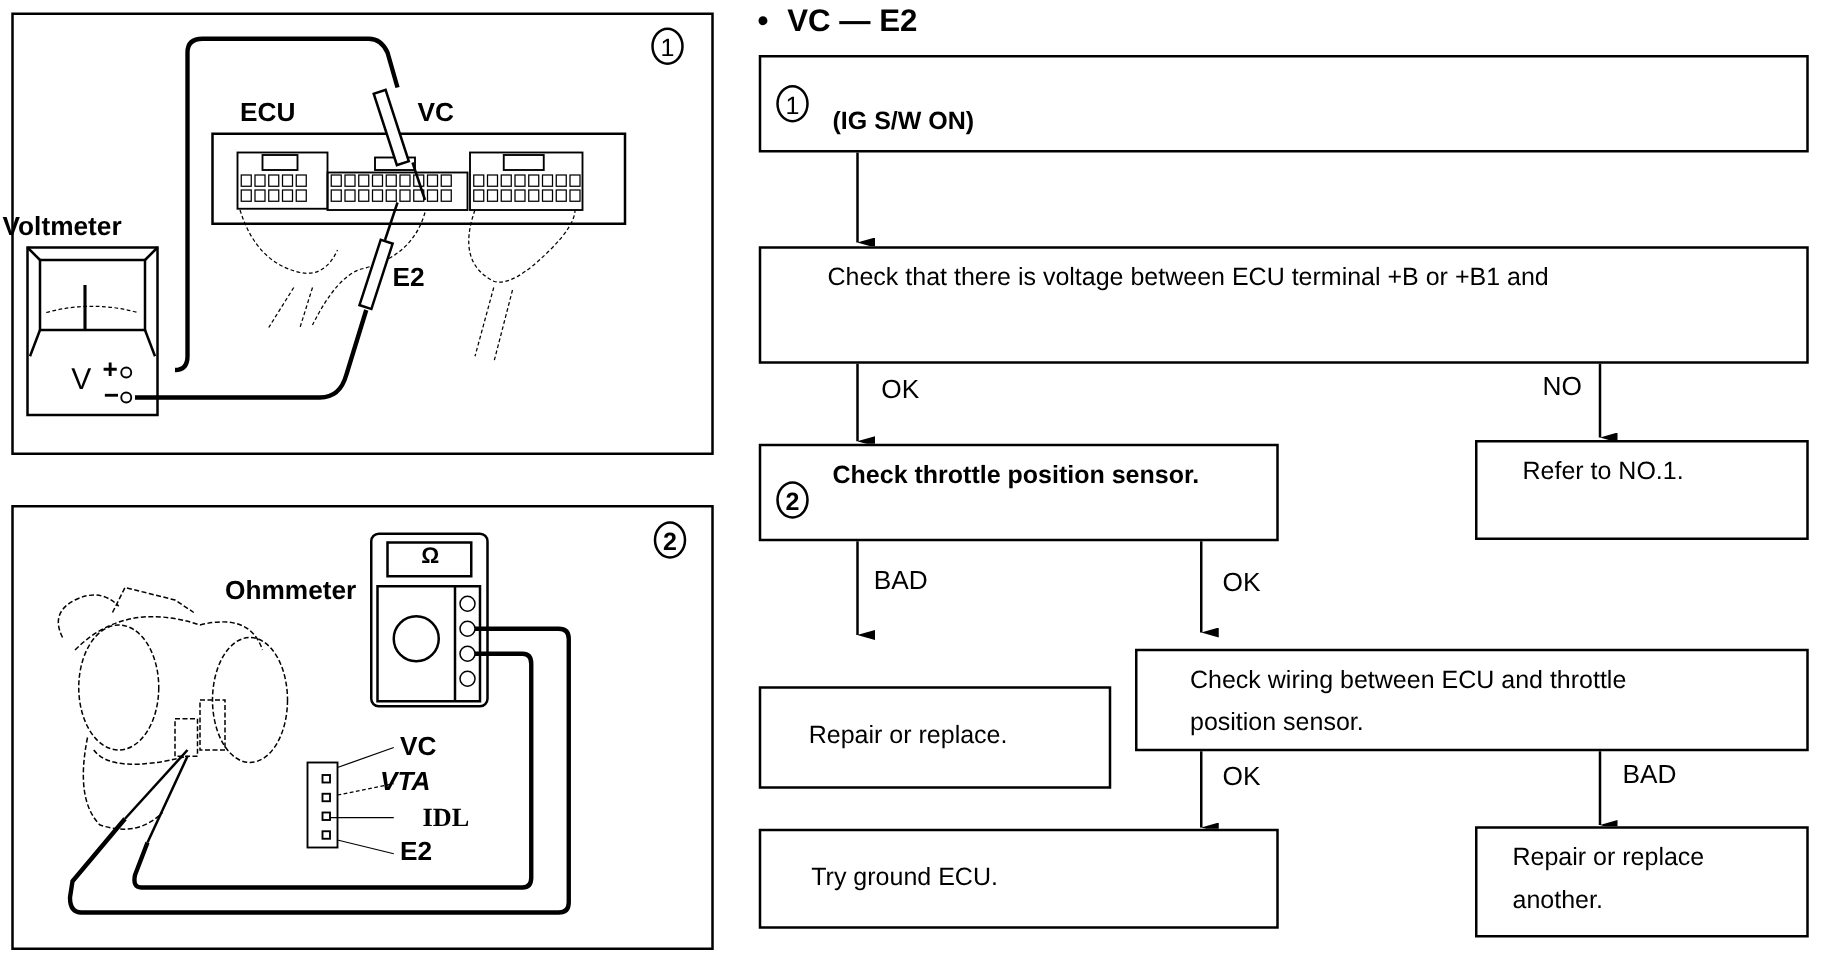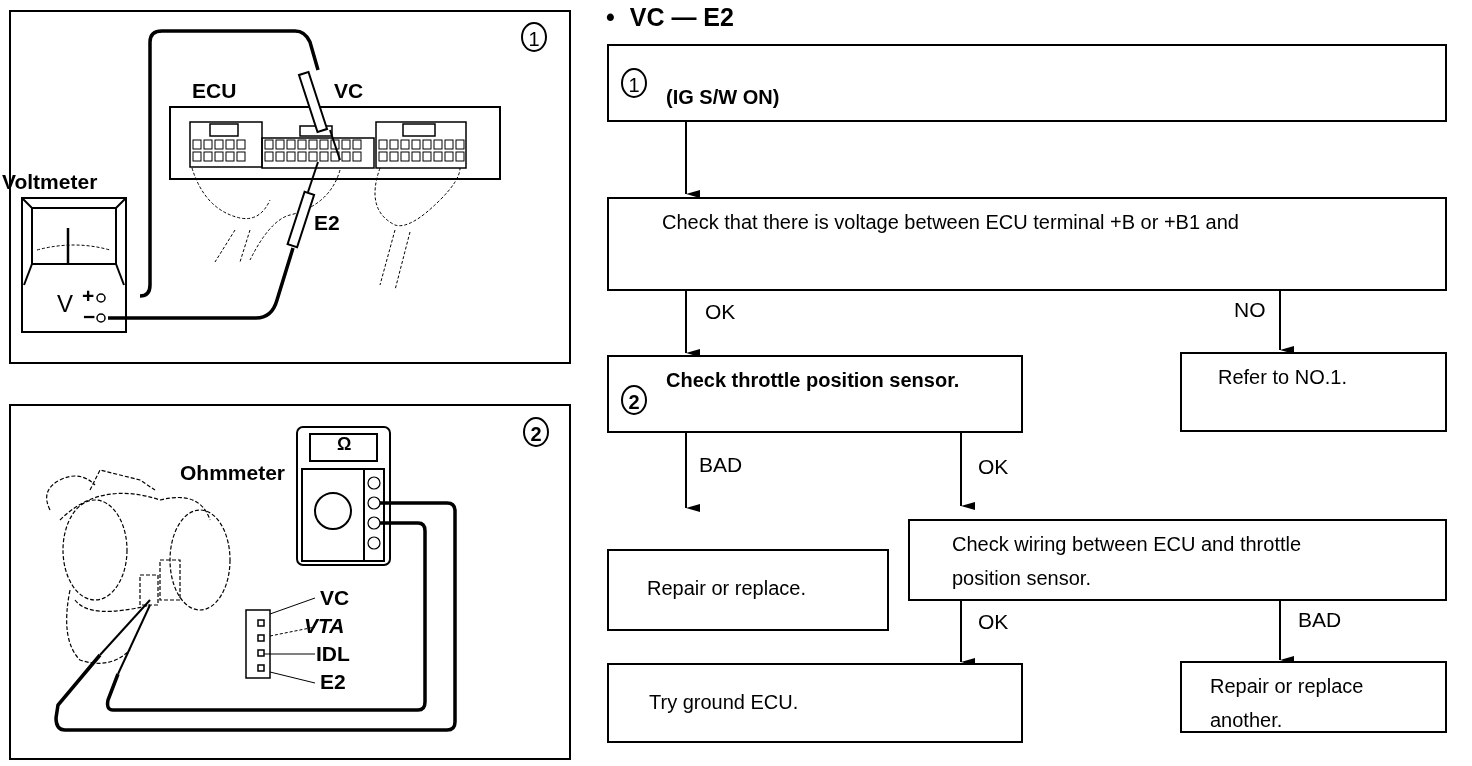--- a/index.html
+++ b/index.html
@@ -174,21 +174,21 @@
     <line x1="270" y1="636" x2="315" y2="627" stroke-width="1" stroke-dasharray="3,2"></line>
     <line x1="264" y1="654" x2="315" y2="654" stroke-width="1"></line>
     <line x1="270" y1="672" x2="315" y2="683" stroke-width="1"></line>
   </g>
 </svg>
 <div class="abs" style="left:523px;top:417px;"><span class="circ bold">2</span></div>
 <div class="label bold" style="left:180px;top:461px;">Ohmmeter</div>
 <div class="label bold" style="left:337px;top:434px;font-size:18px;">Ω</div>
 <div class="label bold" style="left:320px;top:586px;">VC</div>
 <div class="label bold" style="left:304px;top:614px;font-style:italic;">VTA</div>
-<div class="label bold" style="left:316px;top:642px;">IDL</div>
+<div class="label bold" style="left:338px;top:642px;font-family:Liberation Serif, serif;">IDL</div>
 <div class="label bold" style="left:320px;top:670px;">E2</div>
 
 <div class="abs bold" style="left:606px;top:3px;font-size:25px;">
   <span>•</span>
   <span style="margin-left:8px;">VC — E2</span>
 </div>
 
 <svg width="1472" height="766">
   <defs>
     <marker id="ah" markerWidth="8" markerHeight="14" refX="4" refY="14" orient="auto" markerUnits="userSpaceOnUse">
@@ -239,16 +239,16 @@
   <div class="txt" style="left:42px;top:40px;">position sensor.</div>
 </div>
 
 <div class="label" style="left:978px;top:610px;">OK</div>
 <div class="label" style="left:1298px;top:608px;">BAD</div>
 
 <div class="fbox" style="left:607px;top:663px;width:416px;height:80px;">
   <div class="txt" style="left:40px;top:20px;">Try ground ECU.</div>
 </div>
 
-<div class="fbox" style="left:1180px;top:661px;width:267px;height:72px;">
+<div class="fbox" style="left:1180px;top:661px;width:267px;height:89px;">
   <div class="txt" style="left:28px;top:6px;">Repair or replace</div>
   <div class="txt" style="left:28px;top:40px;">another.</div>
 </div>
 
 </body></html>

